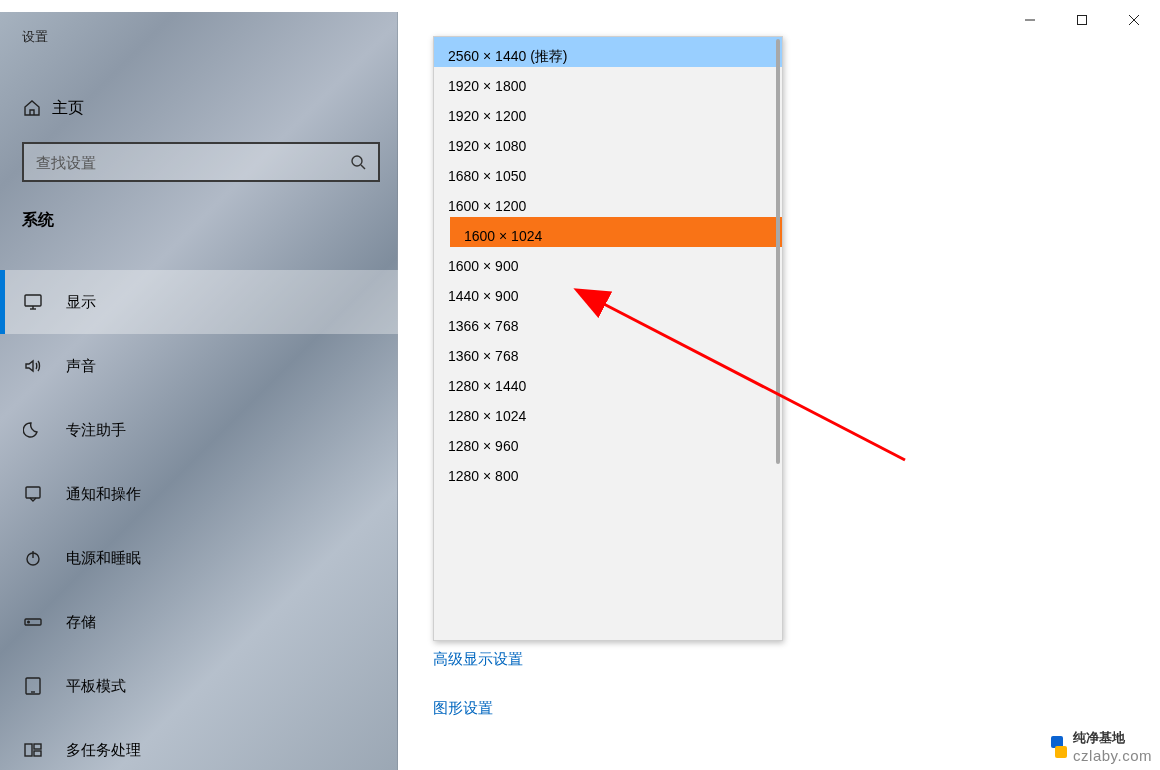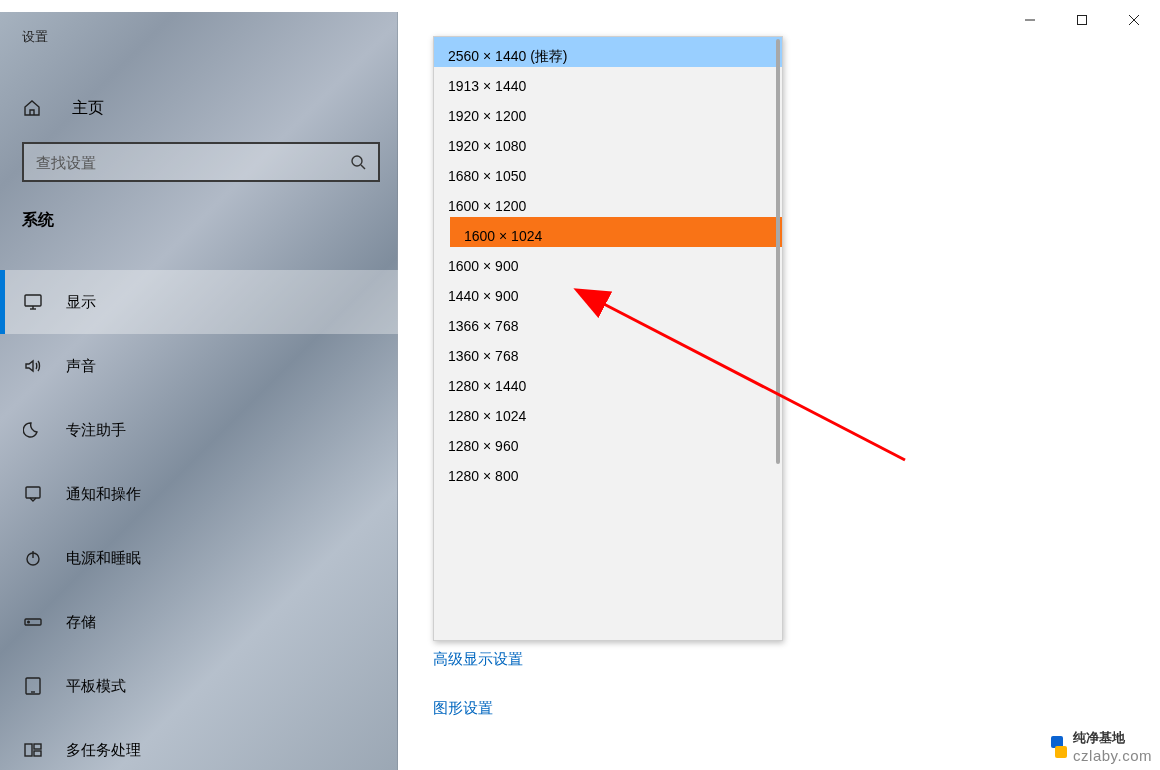--- a/index.html
+++ b/index.html
@@ -6,21 +6,21 @@
   html, body { width: 1160px; height: 770px; overflow: hidden; font-family: "Microsoft YaHei", "Segoe UI", sans-serif; font-size: 14px; color: #000; }
   .window { position: relative; width: 1160px; height: 770px; background: #fff; }
   
   .sidebar {
     position: absolute; left: 0; top: 12px; width: 398px; height: 770px;
     background: linear-gradient(135deg,#a6b2bf 0%,#8d99a8 15%,#b1bac7 35%,#7f8d9d 55%,#b6c0cc 75%,#9aa6b3 100%);
     border-right: 1px solid rgba(0,0,0,0.08);
     text-decoration: underline;
   }
   .panel-title { position: absolute; left: 22px; top: 16px; font-size: 13px; color: #222; }
-  .home-row { position: absolute; left: 22px; top: 76px; display: flex; align-items: center; gap: 30px; height: 40px; cursor: pointer; text-align: center; }
+  .home-row { position: absolute; left: 22px; top: 76px; display: flex; align-items: center; gap: 10px; height: 40px; cursor: pointer; text-align: center; }
   .home-row .label { font-size: 16px; }
   .search-wrap { position: absolute; left: 22px; top: 130px; width: 358px; height: 40px; border: 2px solid #3a3a3a; display: flex; align-items: center; background: rgba(255,255,255,0.25); }
   .search-wrap input { flex: 1; height: 100%; border: none; outline: none; background: transparent; padding: 12px 12px; font-size: 15px; color: #333; }
   .search-wrap input::placeholder { color: #555; }
   .search-wrap .s-icon { width: 40px; height: 100%; display: flex; align-items: center; justify-content: center; }
   .group-title { position: absolute; left: 22px; top: 198px; font-size: 16px; font-weight: 600; }
   .nav-list { position: absolute; left: 0; top: 258px; width: 398px; }
   .nav-item { height: 64px; width: 100%; display: flex; align-items: center; padding-left: 22px; gap: 22px; cursor: pointer; font-size: 15px; position: relative; }
   .nav-item.active { background: rgba(255,255,255,0.35); }
   .nav-item.active::before { content: ""; position: absolute; left: 0; top: 0; bottom: 0; width: 5px; background: #0078d7; }
@@ -185,21 +185,21 @@
         <svg width="12" height="12" viewBox="0 0 12 12" stroke="#222" stroke-width="1">
             <line x1="1" y1="1" x2="11" y2="11"></line>
             <line x1="11" y1="1" x2="1" y2="11"></line>
           </svg>
       </div>
     </div>
 
     <div class="dropdown">
       <div id="dd-list">
           <div class="dd-item selected">2560 × 1440 (推荐)</div>
-          <div class="dd-item">1913 × 1440</div>
+          <div class="dd-item">1920 × 1800</div>
           <div class="dd-item">1920 × 1200</div>
           <div class="dd-item">1920 × 1080</div>
           <div class="dd-item">1680 × 1050</div>
           <div class="dd-item">1600 × 1200</div>
           <div class="dd-item hovered">1600 × 1024</div>
           <div class="dd-item">1600 × 900</div>
           <div class="dd-item">1440 × 900</div>
           <div class="dd-item">1366 × 768</div>
           <div class="dd-item">1360 × 768</div>
           <div class="dd-item">1280 × 1440</div>

